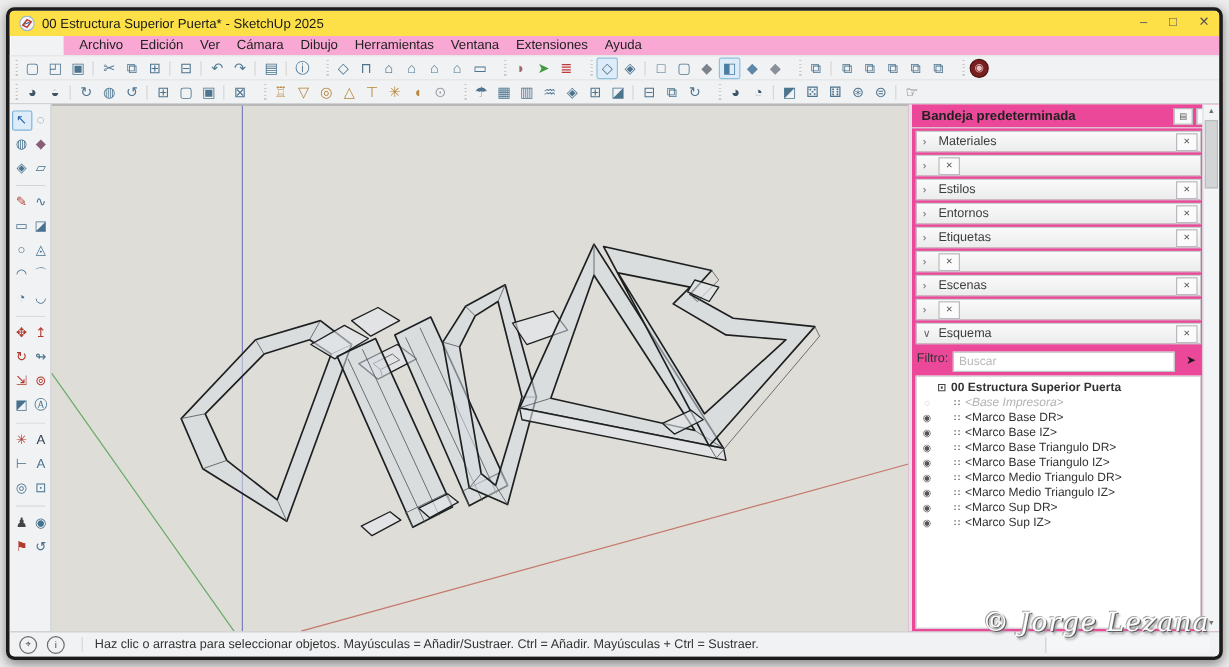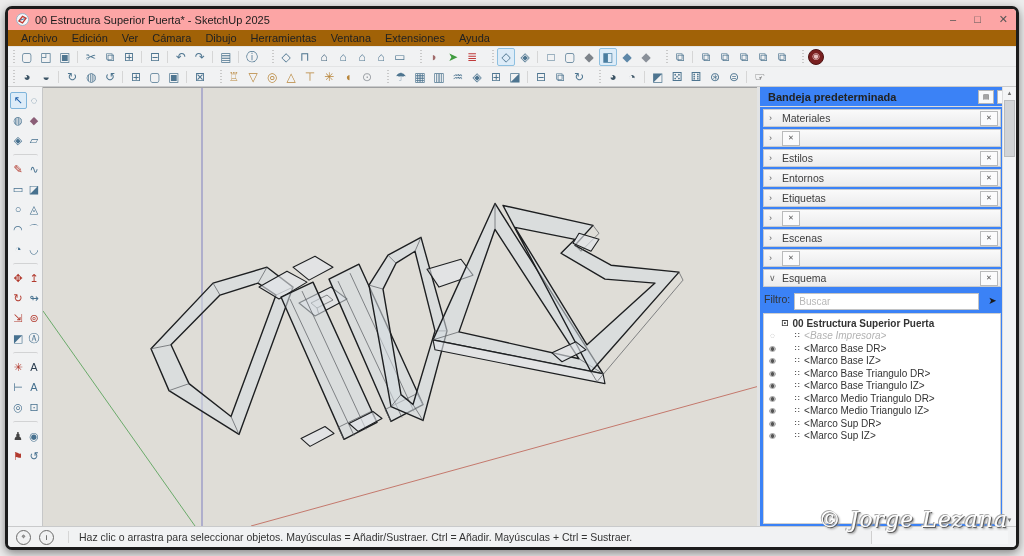--- a/index.html
+++ b/index.html
@@ -3,26 +3,26 @@
 <meta charset="utf-8">
 <style>
   html,body{margin:0;padding:0;}
   body{width:1024px;height:556px;overflow:hidden;background:#ececec;
        font-family:"Liberation Sans","DejaVu Sans",sans-serif;-webkit-font-smoothing:antialiased;}
   .screen{position:relative;width:1024px;height:556px;}
   .frame{position:absolute;left:5px;top:6px;right:5px;bottom:6px;border:3px solid #1c1c1c;border-radius:7px;
          background:#f1f2f3;box-shadow:0 3px 10px rgba(0,0,0,.45), inset 0 0 0 1px #fdfdfd;
          display:flex;flex-direction:column;overflow:hidden;}
   
-  .titlebar{height:21px;display:flex;align-items:center;padding:0 8px;background:#fca5a5;font-size:11px;color:#1b1b1b;flex:0 0 auto;justify-content:flex-end;}
+  .titlebar{height:21px;display:flex;align-items:center;padding:0 8px;background:#fde047;font-size:11px;color:#1b1b1b;flex:0 0 auto;justify-content:flex-end;}
   .tb-logo{width:13px;height:13px;margin-right:6px;flex:0 0 auto;}
   .win-controls{margin-left:auto;display:flex;align-items:center;gap:18px;color:#555;font-size:11px;}
   .win-controls span{cursor:default;line-height:1;}
   
-  .menubar{height:16px;display:flex;align-items:center;padding:0 6px;background:#a16207;font-size:11px;color:#222;flex:0 0 auto;}
+  .menubar{height:16px;display:flex;align-items:center;padding:0 6px;background:#f9a8d4;font-size:11px;color:#222;flex:0 0 auto;margin-left:45px;}
   .menu-item{padding:0 7px;}
   
   .toolbar{height:19px;display:flex;align-items:center;background:#f1f2f3;border-top:1px solid #e3e4e5;padding:0 4px;flex:0 0 auto;}
   .tb-group{display:flex;align-items:center;gap:1px;margin-right:10px;padding-left:6px;position:relative;}
   .tb-group::before{content:"";position:absolute;left:1px;top:2px;bottom:2px;width:2px;
                     background:repeating-linear-gradient(#c9c9c9 0 1px,transparent 1px 3px);}
   .tbi{width:16px;height:16px;display:flex;align-items:center;justify-content:center;color:#4e7590;
        font-size:12px;line-height:1;border:1px solid transparent;border-radius:2px;}
   .tbi.selected{background:#ddecf8;border-color:#8fc0e0;}
   .tbi.sep{width:6px;}
@@ -38,21 +38,21 @@
   .tool{width:15px;height:15px;display:flex;align-items:center;justify-content:center;color:#47718f;
         font-size:11px;line-height:1;border:1px solid transparent;border-radius:2px;}
   .tool.selected{background:#ddecf8;border-color:#7fb4da;}
   .tool.divider{grid-column:1/-1;width:auto;height:3px;border:none;border-top:1px solid #d2d3d4;margin:2px 3px 0 3px;}
   .viewport{flex:1;position:relative;background:#dfddd7;min-width:0;border-top:1px solid #9fa0a1;}
   .viewport svg{position:absolute;inset:0;width:100%;height:100%;}
   .face{fill:rgba(214,220,226,0.55);stroke:#1d1f21;stroke-width:1.4;stroke-linejoin:round;}
   .lightfill{fill:rgba(228,232,236,0.6);stroke:#1d1f21;stroke-width:1.1;stroke-linejoin:round;}
   .thin{fill:none;stroke:#55585c;stroke-width:0.7;}
   
-  .tray{width:256px;flex:0 0 auto;background:#3b82f6;border-left:3px solid #e2e3e4;display:flex;flex-direction:column;position:relative;}
+  .tray{width:256px;flex:0 0 auto;background:#ec4899;border-left:3px solid #e2e3e4;display:flex;flex-direction:column;position:relative;}
   .tray-header{height:19px;flex:0 0 auto;display:flex;align-items:center;padding:0 3px 0 8px;font-size:11px;font-weight:bold;color:#222;border-bottom:1px solid #dadbdc;}
   .hicon{width:14px;height:12px;border:1px solid #b6b7b8;background:#f8f9fa;display:flex;align-items:center;justify-content:center;
          font-size:7px;color:#555;margin-left:3px;}
   .tray-body{flex:1;display:flex;flex-direction:column;min-height:0;position:relative;padding:2px 15px 2px 3px;}
   .section{height:16px;flex:0 0 auto;display:flex;align-items:center;background:linear-gradient(#fafafa,#ececed);
            border:1px solid #c9cbcd;margin-bottom:2px;font-size:10.5px;color:#3d3d3d;padding:0 2px 0 5px;}
   .section .chev{width:13px;color:#666;font-size:9px;}
   .section .slabel{flex:1;}
   .xbtn{width:16px;height:13px;border:1px solid #b9babb;background:#fbfbfc;display:flex;align-items:center;justify-content:center;
         font-size:7px;color:#555;}

